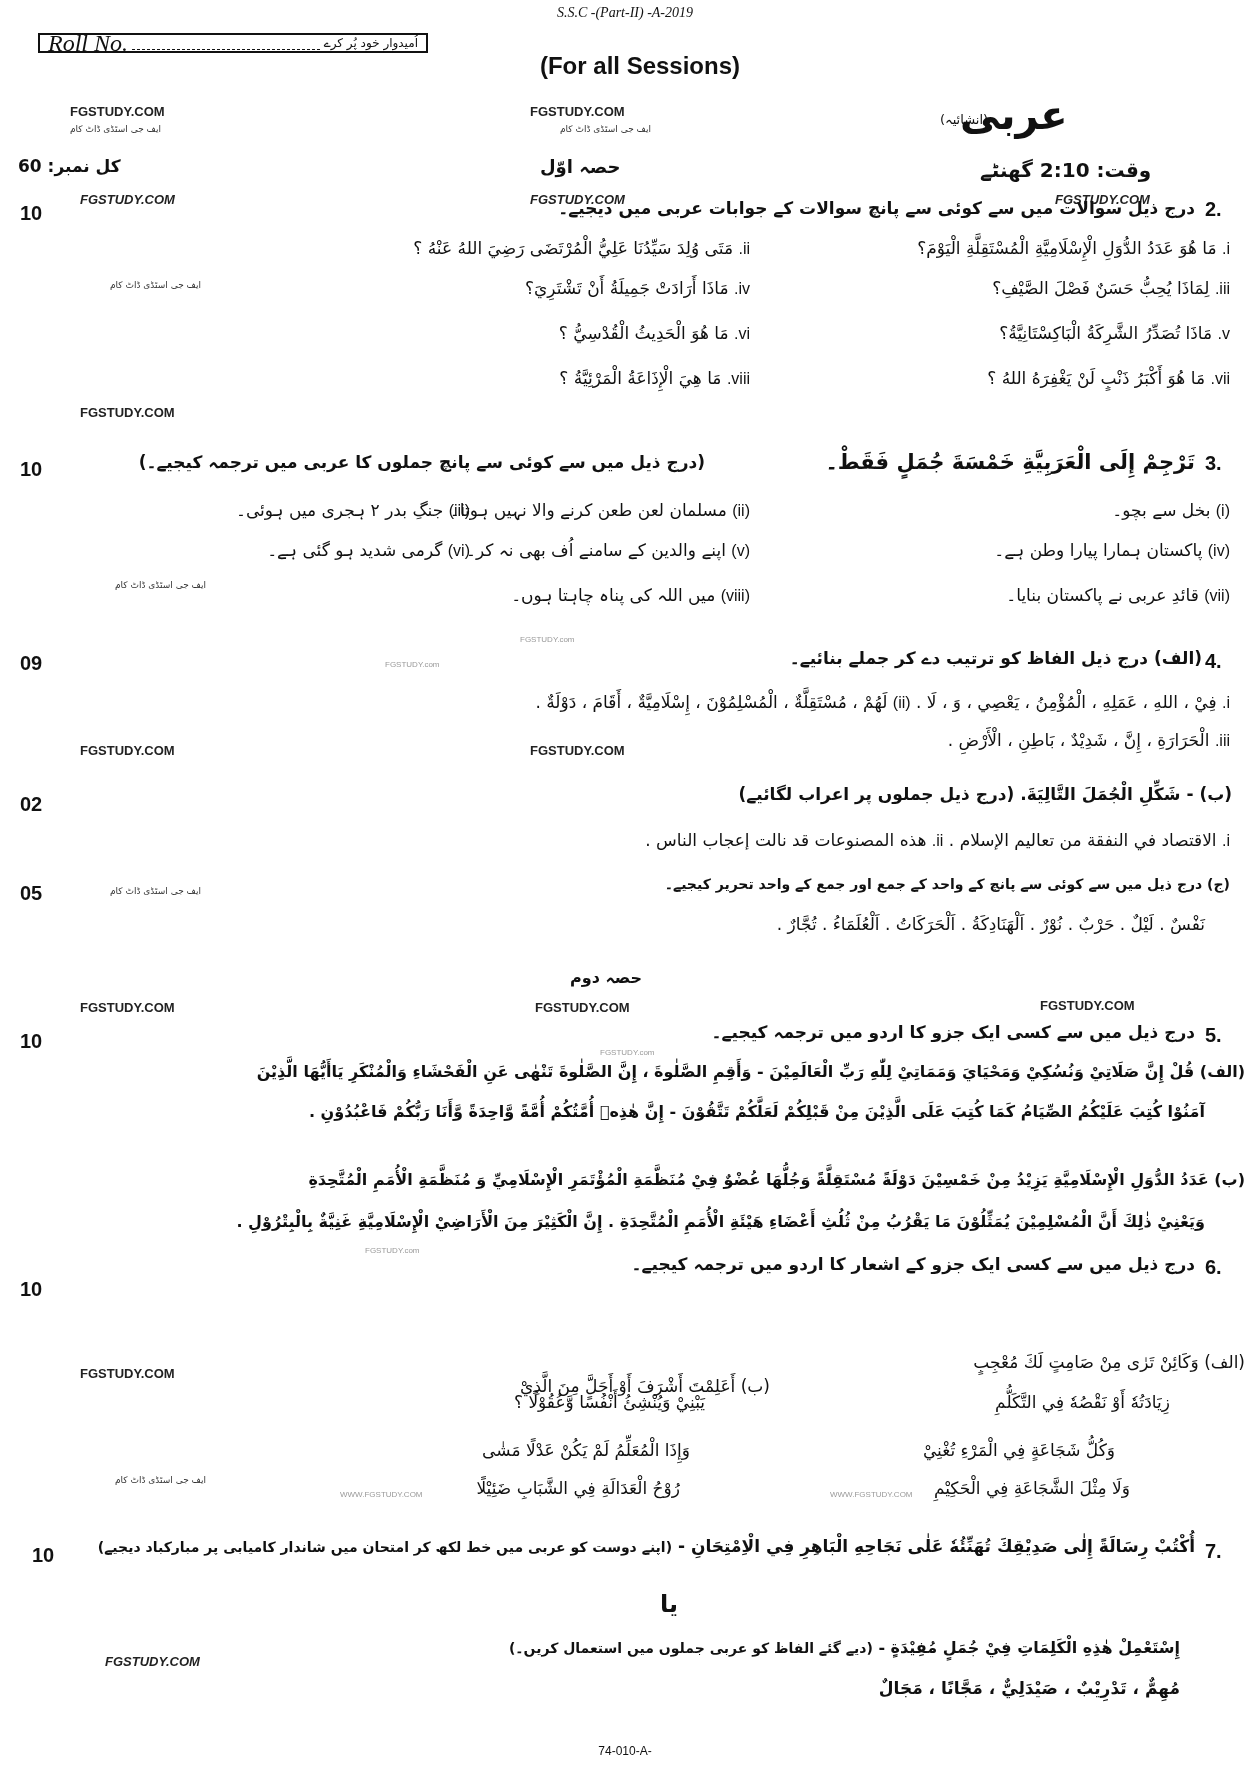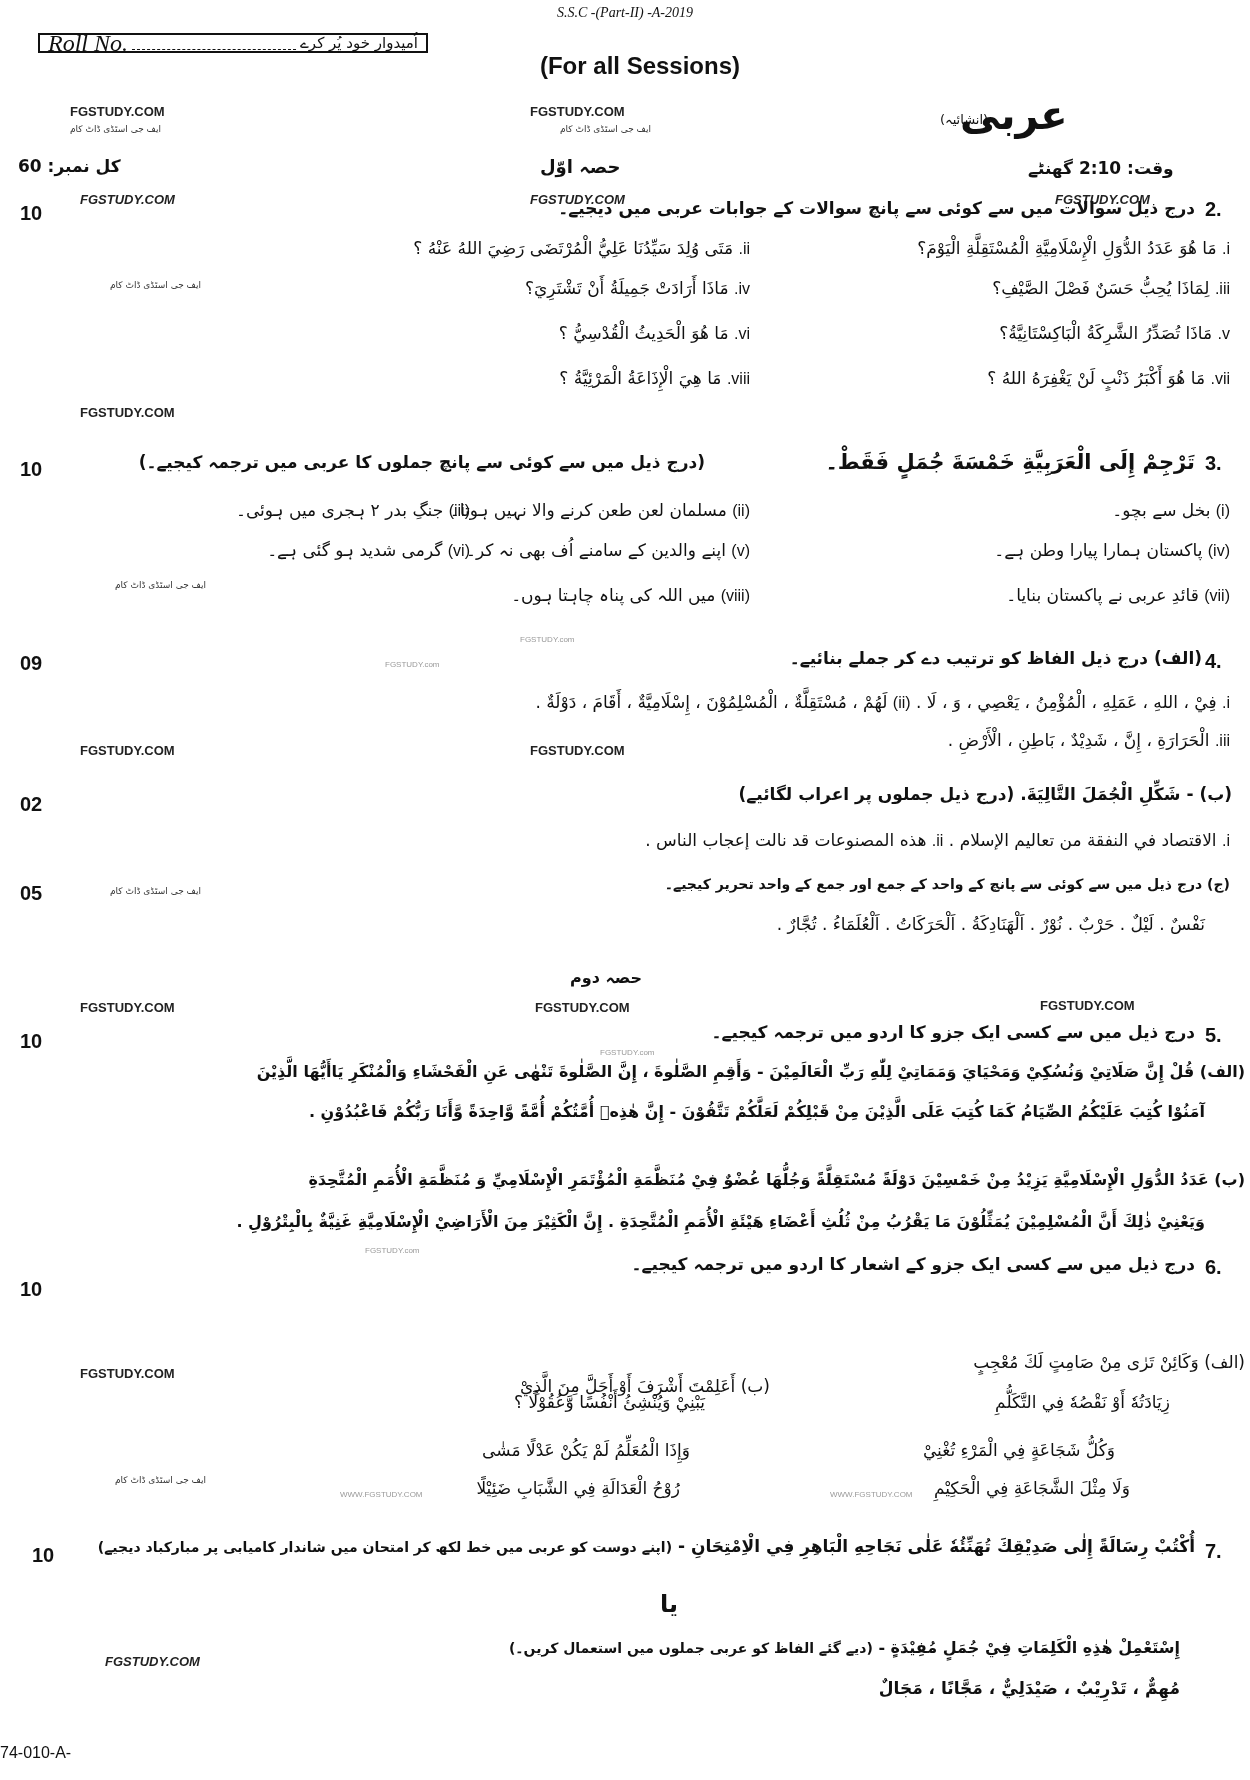--- a/index.html
+++ b/index.html
@@ -13,21 +13,21 @@
   .wm-ur { font-family: "DejaVu Sans", sans-serif; font-size: 9px; color: #333; direction: rtl; white-space: nowrap; }
   .wm-faint { font-family: "Liberation Sans", sans-serif; font-size: 8px; color: #999; }
   .marks { font-family: "Liberation Sans", sans-serif; font-weight: bold; font-size: 20px; }
   .qnum { font-family: "Liberation Sans", sans-serif; font-weight: bold; font-size: 20px; }
   .qhead { font-size: 17px; font-weight: bold; }
   .item { font-size: 17px; }
   .rn { font-family: "Liberation Sans", sans-serif; font-size: 16px; }
   .roll-box { border: 2px solid #111; width: 390px; height: 20px; display: flex; align-items: center; padding: 0 8px; }
   .roll-label { font-family: "Liberation Serif", serif; font-style: italic; font-size: 24px; }
   .roll-line { flex: 1; border-bottom: 1px dashed #111; height: 14px; margin: 0 4px; }
-  .roll-ur { font-size: 15px; direction: rtl; }
+  .roll-ur { font-size: 12px; direction: rtl; }
 </style>
 </head>
 <body>
 
 <div class="abs serif-it" style="left:0;width:1250px;top:5px;text-align:center;font-size:14px;">S.S.C -(Part-II) -A-2019</div>
 
 <div class="abs roll-box" style="left:38px;top:33px;">
   <span class="roll-label">Roll No.</span>
   <span class="roll-line"></span>
   <span class="roll-ur">اُمیدوار خود پُر کرے</span>
@@ -36,21 +36,21 @@
 <div class="abs sans" style="left:440px;width:400px;top:52px;text-align:center;font-size:24px;font-weight:bold;">(For all Sessions)</div>
 
 <div class="abs wm" style="left:70px;top:104px;">FGSTUDY.COM</div>
 <div class="abs wm-ur" style="left:70px;top:124px;">ایف جی اسٹڈی ڈاٹ کام</div>
 <div class="abs wm" style="left:530px;top:104px;">FGSTUDY.COM</div>
 <div class="abs wm-ur" style="left:560px;top:124px;">ایف جی اسٹڈی ڈاٹ کام</div>
 
 <div class="abs ar" style="left:960px;top:92px;font-size:40px;font-weight:bold;">عربی</div>
 <div class="abs ar" style="left:940px;top:112px;font-size:13px;">(انشائیہ)</div>
 
-<div class="abs ar" style="left:980px;top:158px;font-size:17px;font-weight:bold;margin-left:48px;">وقت: 2:10 گھنٹے</div>
+<div class="abs ar" style="left:980px;top:158px;font-size:20px;font-weight:bold;">وقت: 2:10 گھنٹے</div>
 <div class="abs ar" style="left:540px;top:156px;font-size:18px;font-weight:bold;">حصہ اوّل</div>
 <div class="abs ar" style="left:18px;top:156px;font-size:17px;font-weight:bold;">کل نمبر: 60</div>
 
 <div class="abs wm-it" style="left:80px;top:192px;">FGSTUDY.COM</div>
 <div class="abs wm-it" style="left:530px;top:192px;">FGSTUDY.COM</div>
 <div class="abs wm-it" style="left:1055px;top:192px;">FGSTUDY.COM</div>
 
 <div class="abs marks" style="left:20px;top:202px;">10</div>
 <div class="abs qnum" style="left:1205px;top:198px;">2.</div>
 <div class="abs ar qhead" style="right:55px;top:198px;">درج ذیل سوالات میں سے کوئی سے پانچ سوالات کے جوابات عربی میں دیجیے۔</div>
@@ -141,13 +141,13 @@
 <div class="abs wm-faint" style="left:830px;top:1490px;">WWW.FGSTUDY.COM</div>
 
 <div class="abs marks" style="left:32px;top:1544px;">10</div>
 <div class="abs qnum" style="left:1205px;top:1540px;">7.</div>
 <div class="abs ar" style="right:55px;top:1536px;font-size:17px;font-weight:bold;"><span>أُكْتُبْ رِسَالَةً إِلٰى صَدِيْقِكَ تُهَنِّئُهٗ عَلٰى نَجَاحِهِ الْبَاهِرِ فِي الْاِمْتِحَانِ -</span> <span style="font-size:14px;">(اپنے دوست کو عربی میں خط لکھ کر امتحان میں شاندار کامیابی پر مبارکباد دیجیے)</span></div>
 <div class="abs ar" style="left:660px;top:1590px;font-size:24px;font-weight:bold;">یا</div>
 <div class="abs ar" style="right:70px;top:1638px;font-size:16px;font-weight:bold;"><span>إِسْتَعْمِلْ هٰذِهِ الْكَلِمَاتِ فِيْ جُمَلٍ مُفِيْدَةٍ -</span>   <span style="font-size:14px;">(دیے گئے الفاظ کو عربی جملوں میں استعمال کریں۔)</span></div>
 <div class="abs wm-it" style="left:105px;top:1654px;">FGSTUDY.COM</div>
 <div class="abs ar" style="right:70px;top:1678px;font-size:17px;font-weight:bold;">مُهِمٌّ ، تَدْرِيْبٌ ، صَيْدَلِيٌّ ، مَجَّانًا ، مَجَالٌ</div>
 
-<div class="abs sans" style="left:0;width:1250px;top:1744px;text-align:left;font-size:16px;">74-010-A-</div>
+<div class="abs sans" style="left:0;width:1250px;top:1744px;text-align:center;font-size:12px;">74-010-A-</div>
 
 </body></html>

